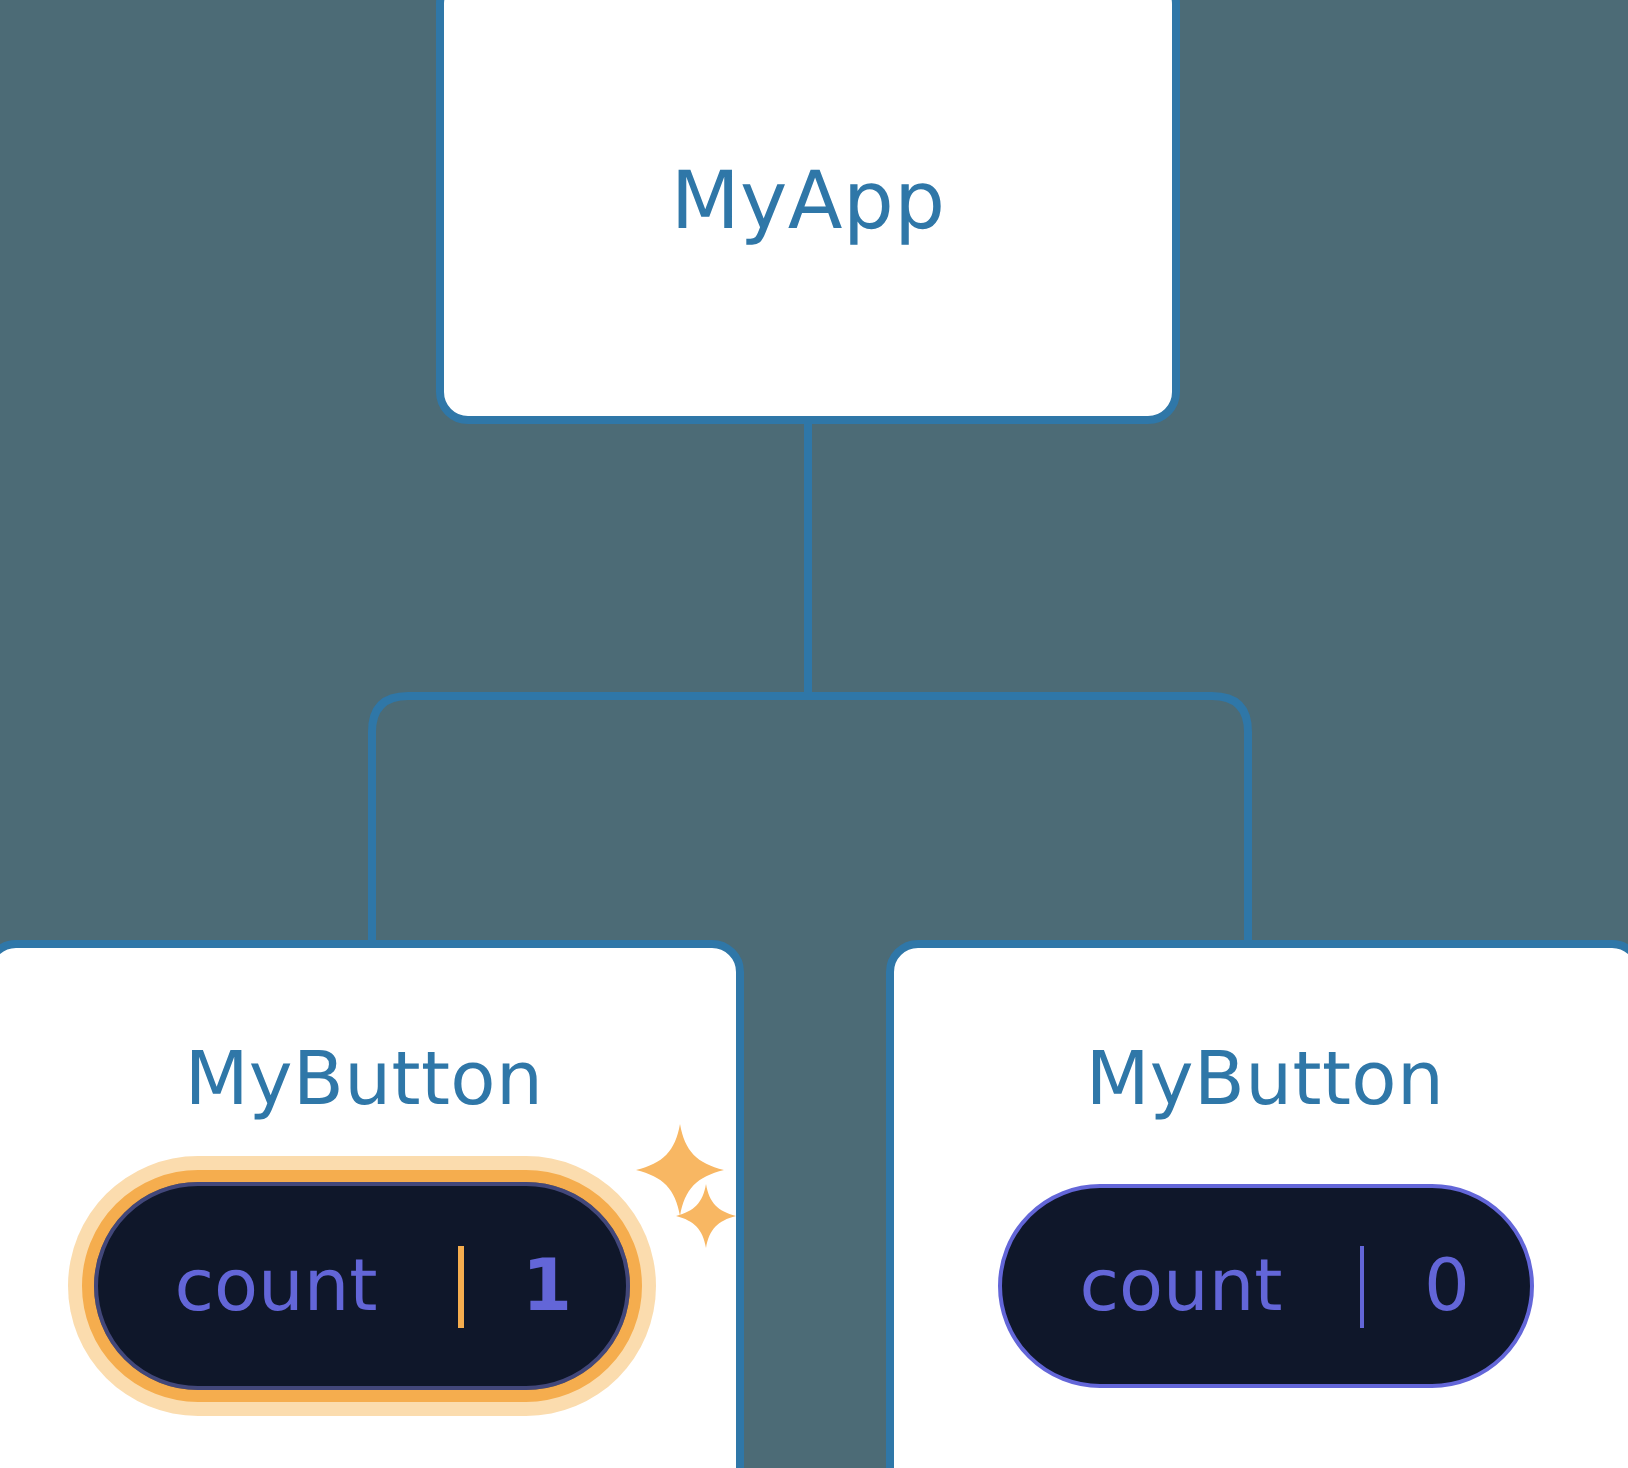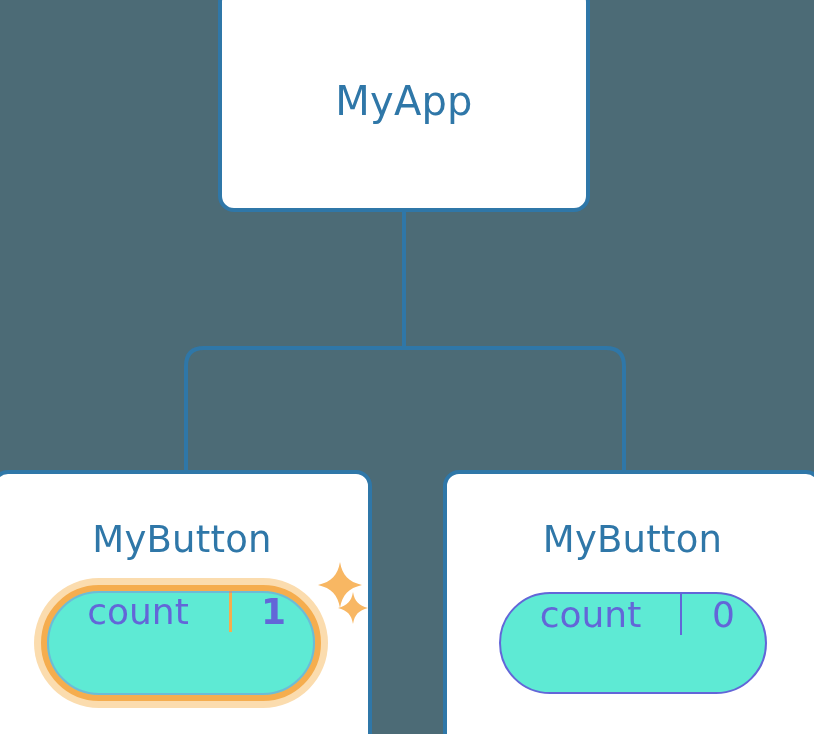--- a/index.html
+++ b/index.html
@@ -68,23 +68,23 @@
     top: 44px;
     font-size: 37px;
   }
 
   
   .pill {
     position: absolute;
     top: 118px;
     box-sizing: border-box;
     display: flex;
-    align-items: flex-start;
+    align-items: center;
     border-radius: 999px;
-    background: #5eead4;
+    background: #0f172a;
   }
 
   .pill-key, .pill-val {
     display: flex;
     align-items: center;
     justify-content: center;
     box-sizing: border-box;
   }
 
   

